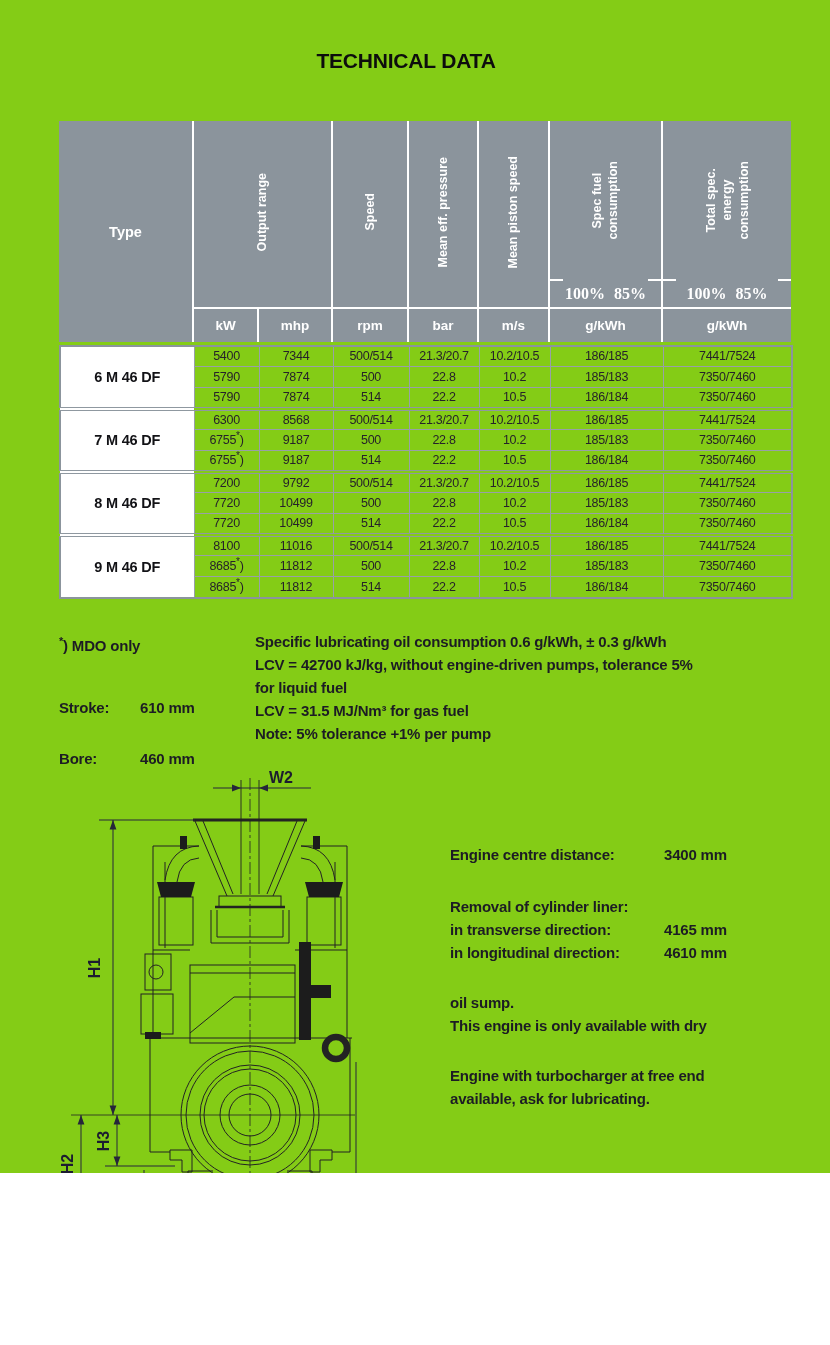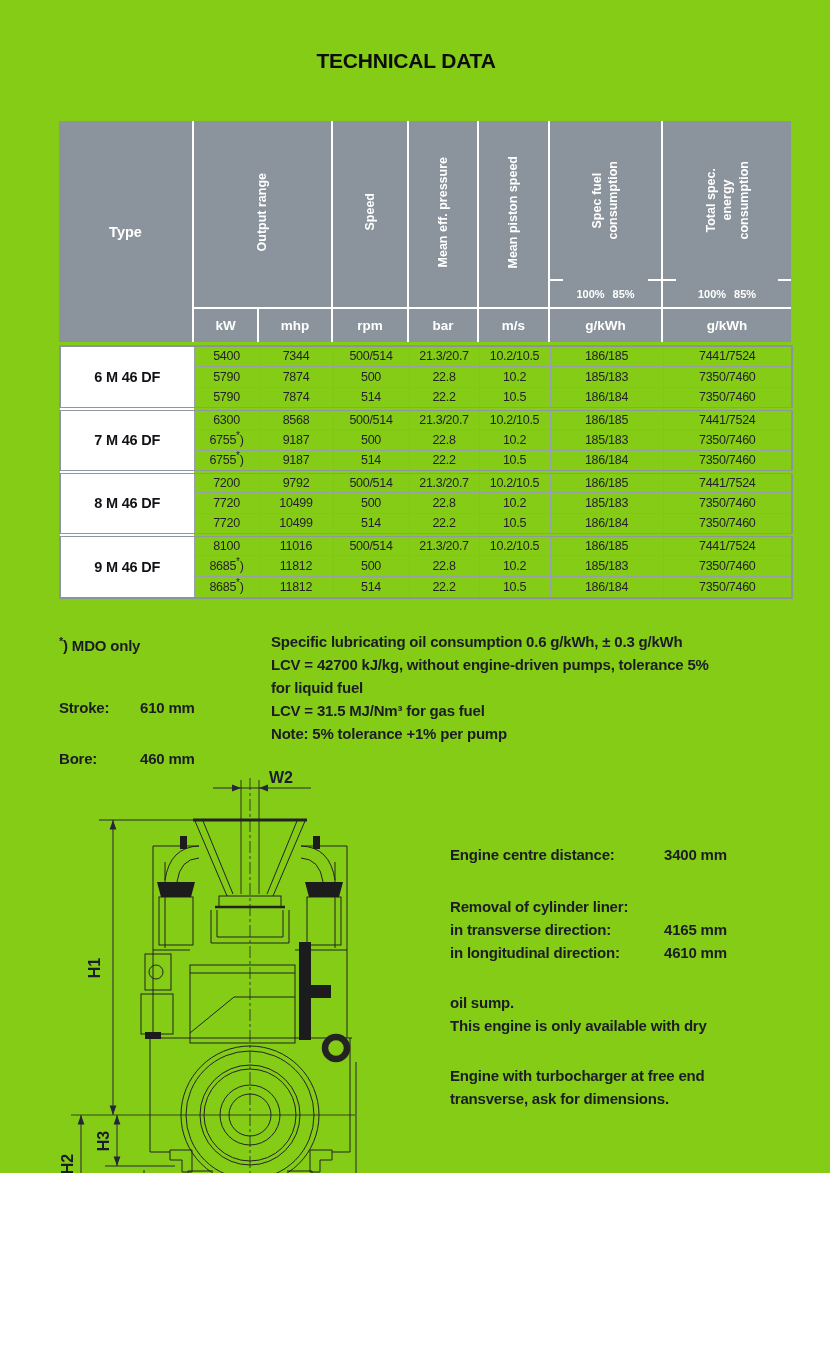--- a/index.html
+++ b/index.html
@@ -19,33 +19,33 @@
   .hdr .r1 td { height:186px; }
   .hdr .r2 td { height:34px; border-top:2.5px solid #fff; font-size:13.5px; font-weight:700; }
   .hdr td.typehead { font-size:14.5px; font-weight:700; }
   .vtext { writing-mode:vertical-rl; transform:rotate(180deg); white-space:pre-line;
            font-size:12.5px; font-weight:700; line-height:1.3; letter-spacing:0; display:inline-block; }
   .hin { display:flex; flex-direction:column; height:186px; }
   .hin .vwrap { flex:1; display:flex; align-items:center; justify-content:center; }
   .tickline { height:2.5px; width:100%;
       background:linear-gradient(to right,#fff 0 13px, rgba(255,255,255,0) 13px calc(100% - 13px), #fff calc(100% - 13px) 100%); }
   .loadrow { height:26px; display:flex; align-items:center; justify-content:center;
-             font-size:11px; font-weight:700; word-spacing:5px; }
+             font-size:16px; font-weight:700; word-spacing:5px;font-family:Liberation Serif, serif; }
 
   .bdy { margin-top:2.5px; border:2px solid #8b949c; }
   .bdy td { border:1px solid #98a0a7; text-align:center; vertical-align:middle;
             height:21px; font-size:12.5px; font-weight:500; letter-spacing:-0.3px; color:#26222a; }
   .bdy td.type-cell { font-size:14.5px; font-weight:700; letter-spacing:-0.2px; color:#121216; background:#fff; }
   .bdy tr.group-start td { border-top:4px double #8f98a0; }
   .bdy td sup { font-size:10px; vertical-align:top; line-height:1; position:relative; top:-2px; }
 
   
   .notes { position:absolute; left:59px; top:630px; width:732px; display:grid;
            grid-template-columns:196px 1fr; font-size:15px; font-weight:700;
-           letter-spacing:-0.2px; line-height:23px; color:#1c1c24;gap:16px; }
+           letter-spacing:-0.2px; line-height:23px; color:#1c1c24; }
   .sb-row { display:grid; grid-template-columns:81px 1fr;margin-top:28px; }
   .stroke-row { margin-top:39px; }
   .footnote sup { font-size:11px; }
 
   
   .info { position:absolute; left:450px; top:843px; width:346px; font-size:15px;
           font-weight:700; letter-spacing:-0.2px; line-height:23px; color:#1c1c24; }
   .info-row { display:grid; grid-template-columns:214px 1fr; }
   .mt-a { margin-top:29px; } .mt-b { margin-top:27px; }
 
@@ -367,17 +367,17 @@
     <div class="info-row">
       <span>in longitudinal direction:</span>
       <span>4610 mm</span>
     </div>
     <div class="mt-b">
       <div>oil sump.</div>
       <div>This engine is only available with dry</div>
     </div>
     <div class="mt-b">
       <div>Engine with turbocharger at free end</div>
-      <div>transverse, ask for dimensions.</div>
+      <div>available, ask for lubricating.</div>
     </div>
   </div>
 
 </div>
 
 </body></html>

